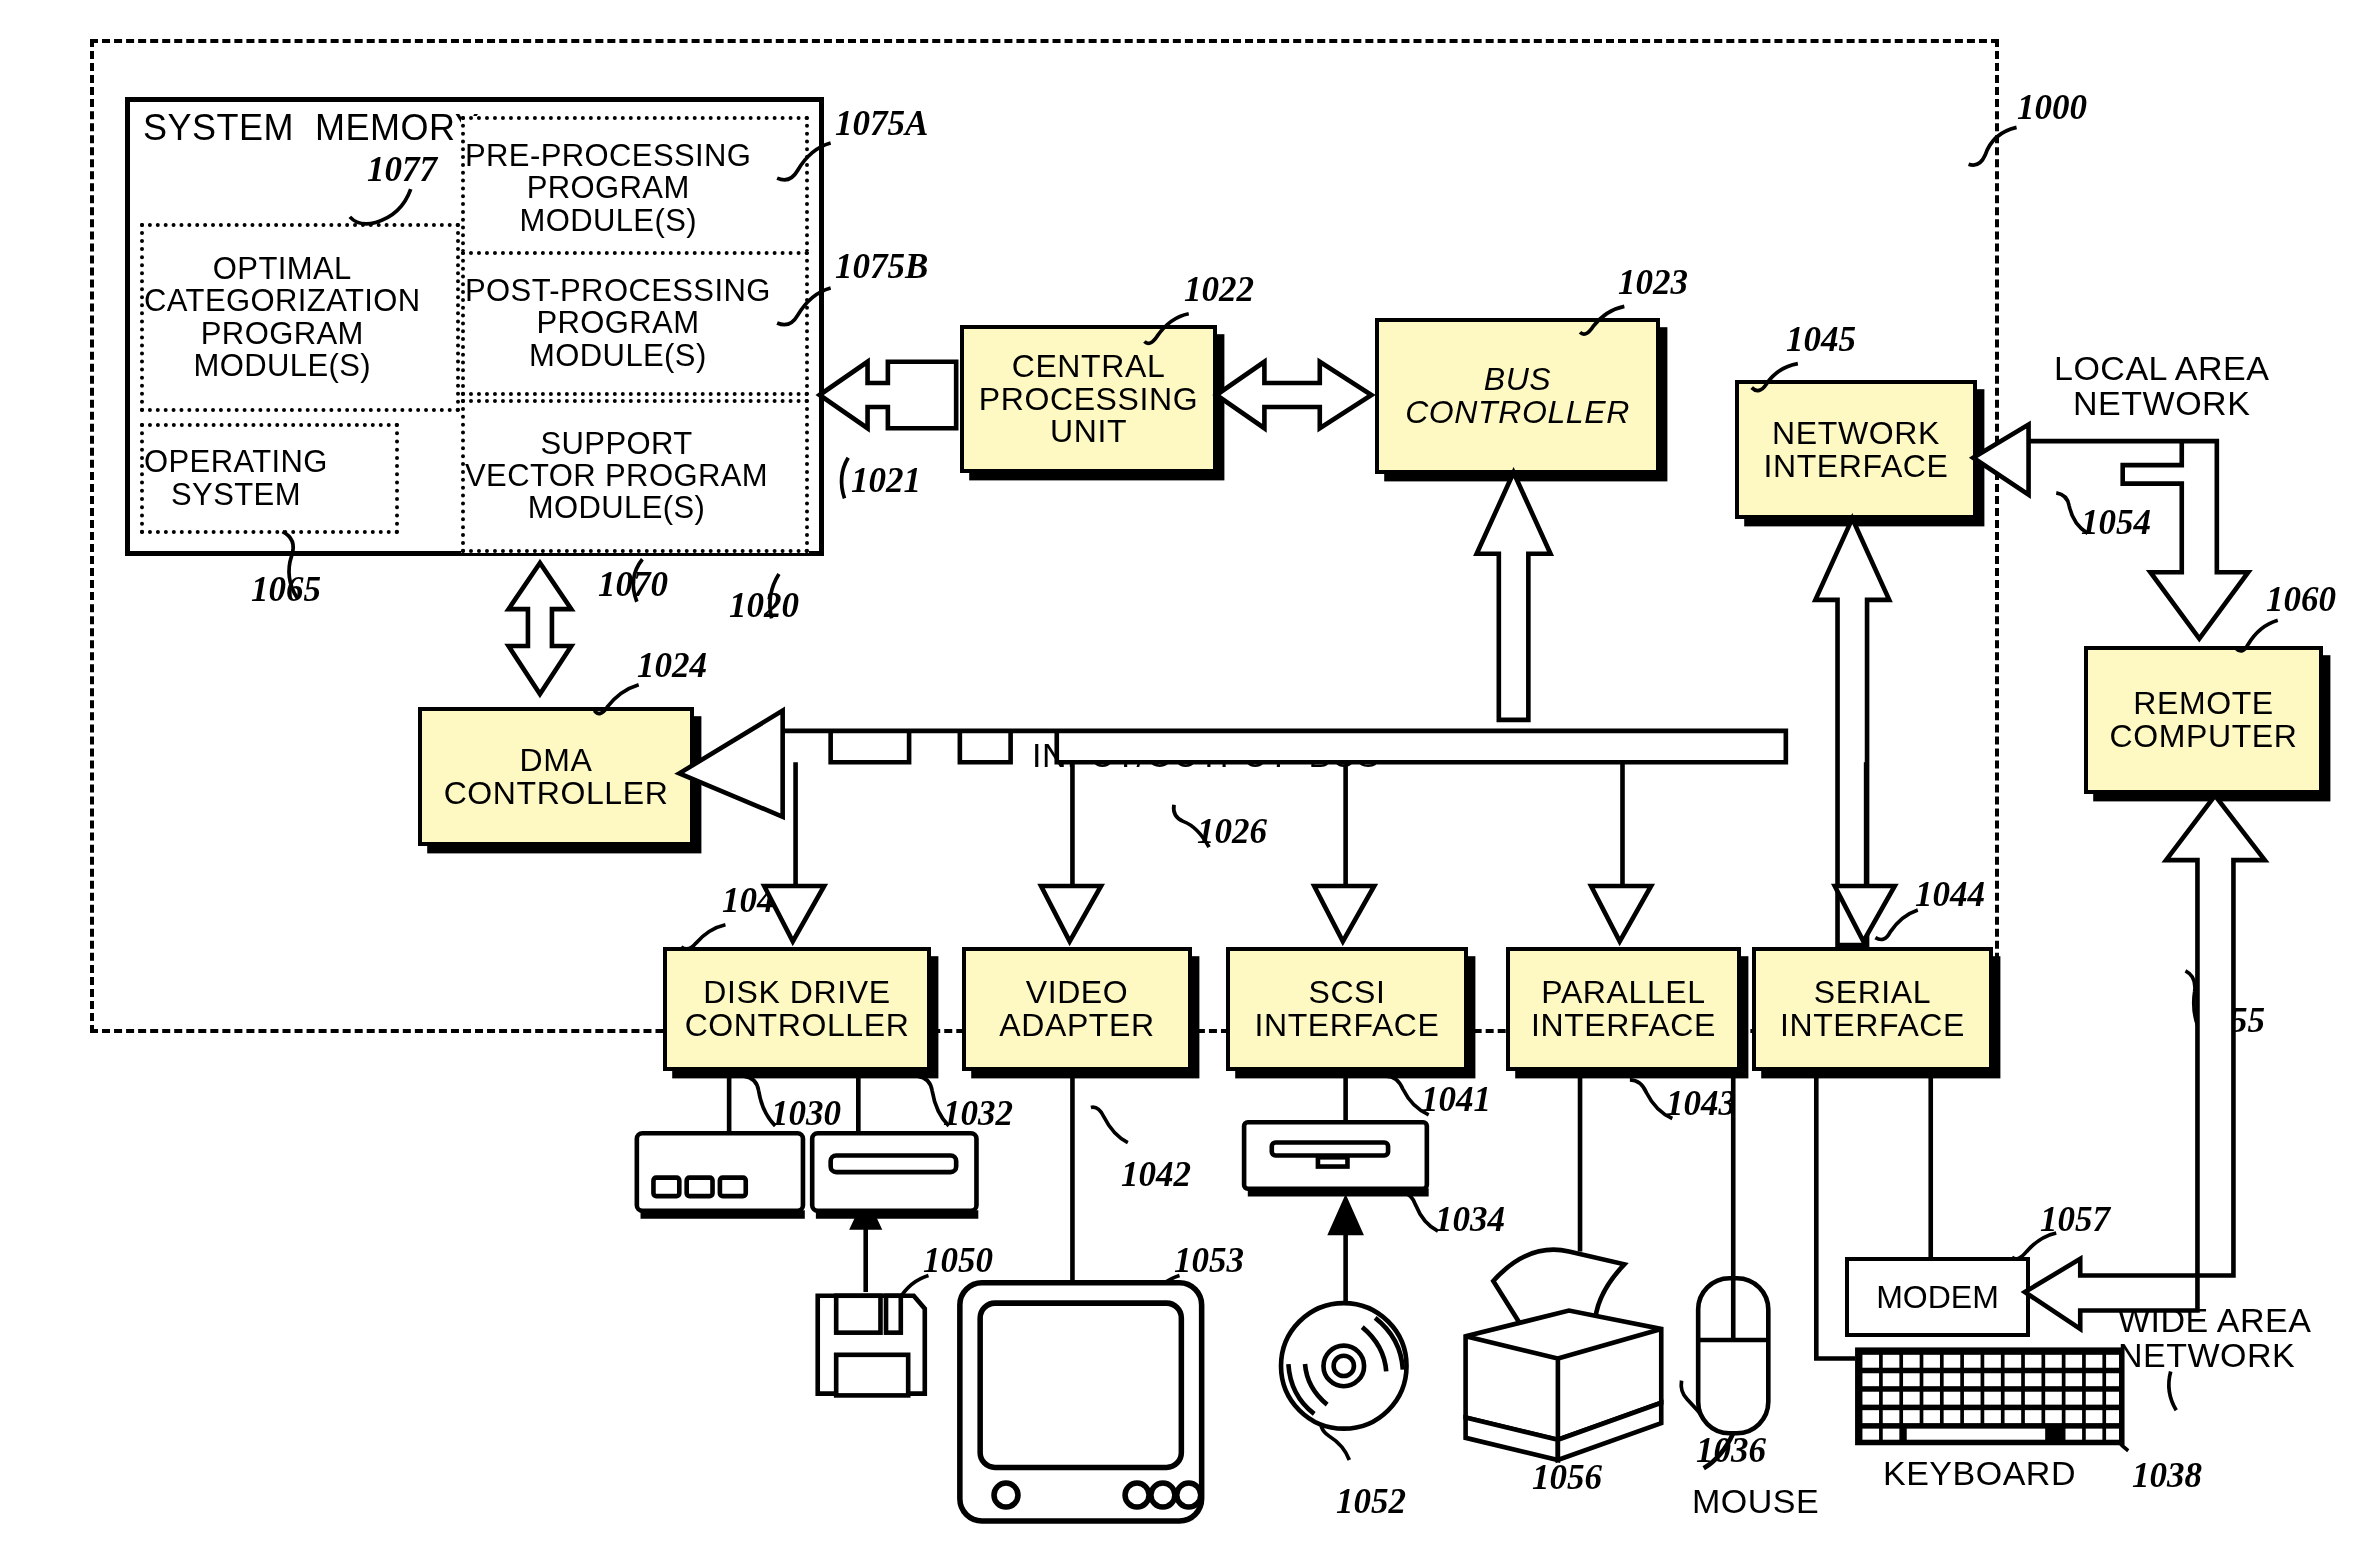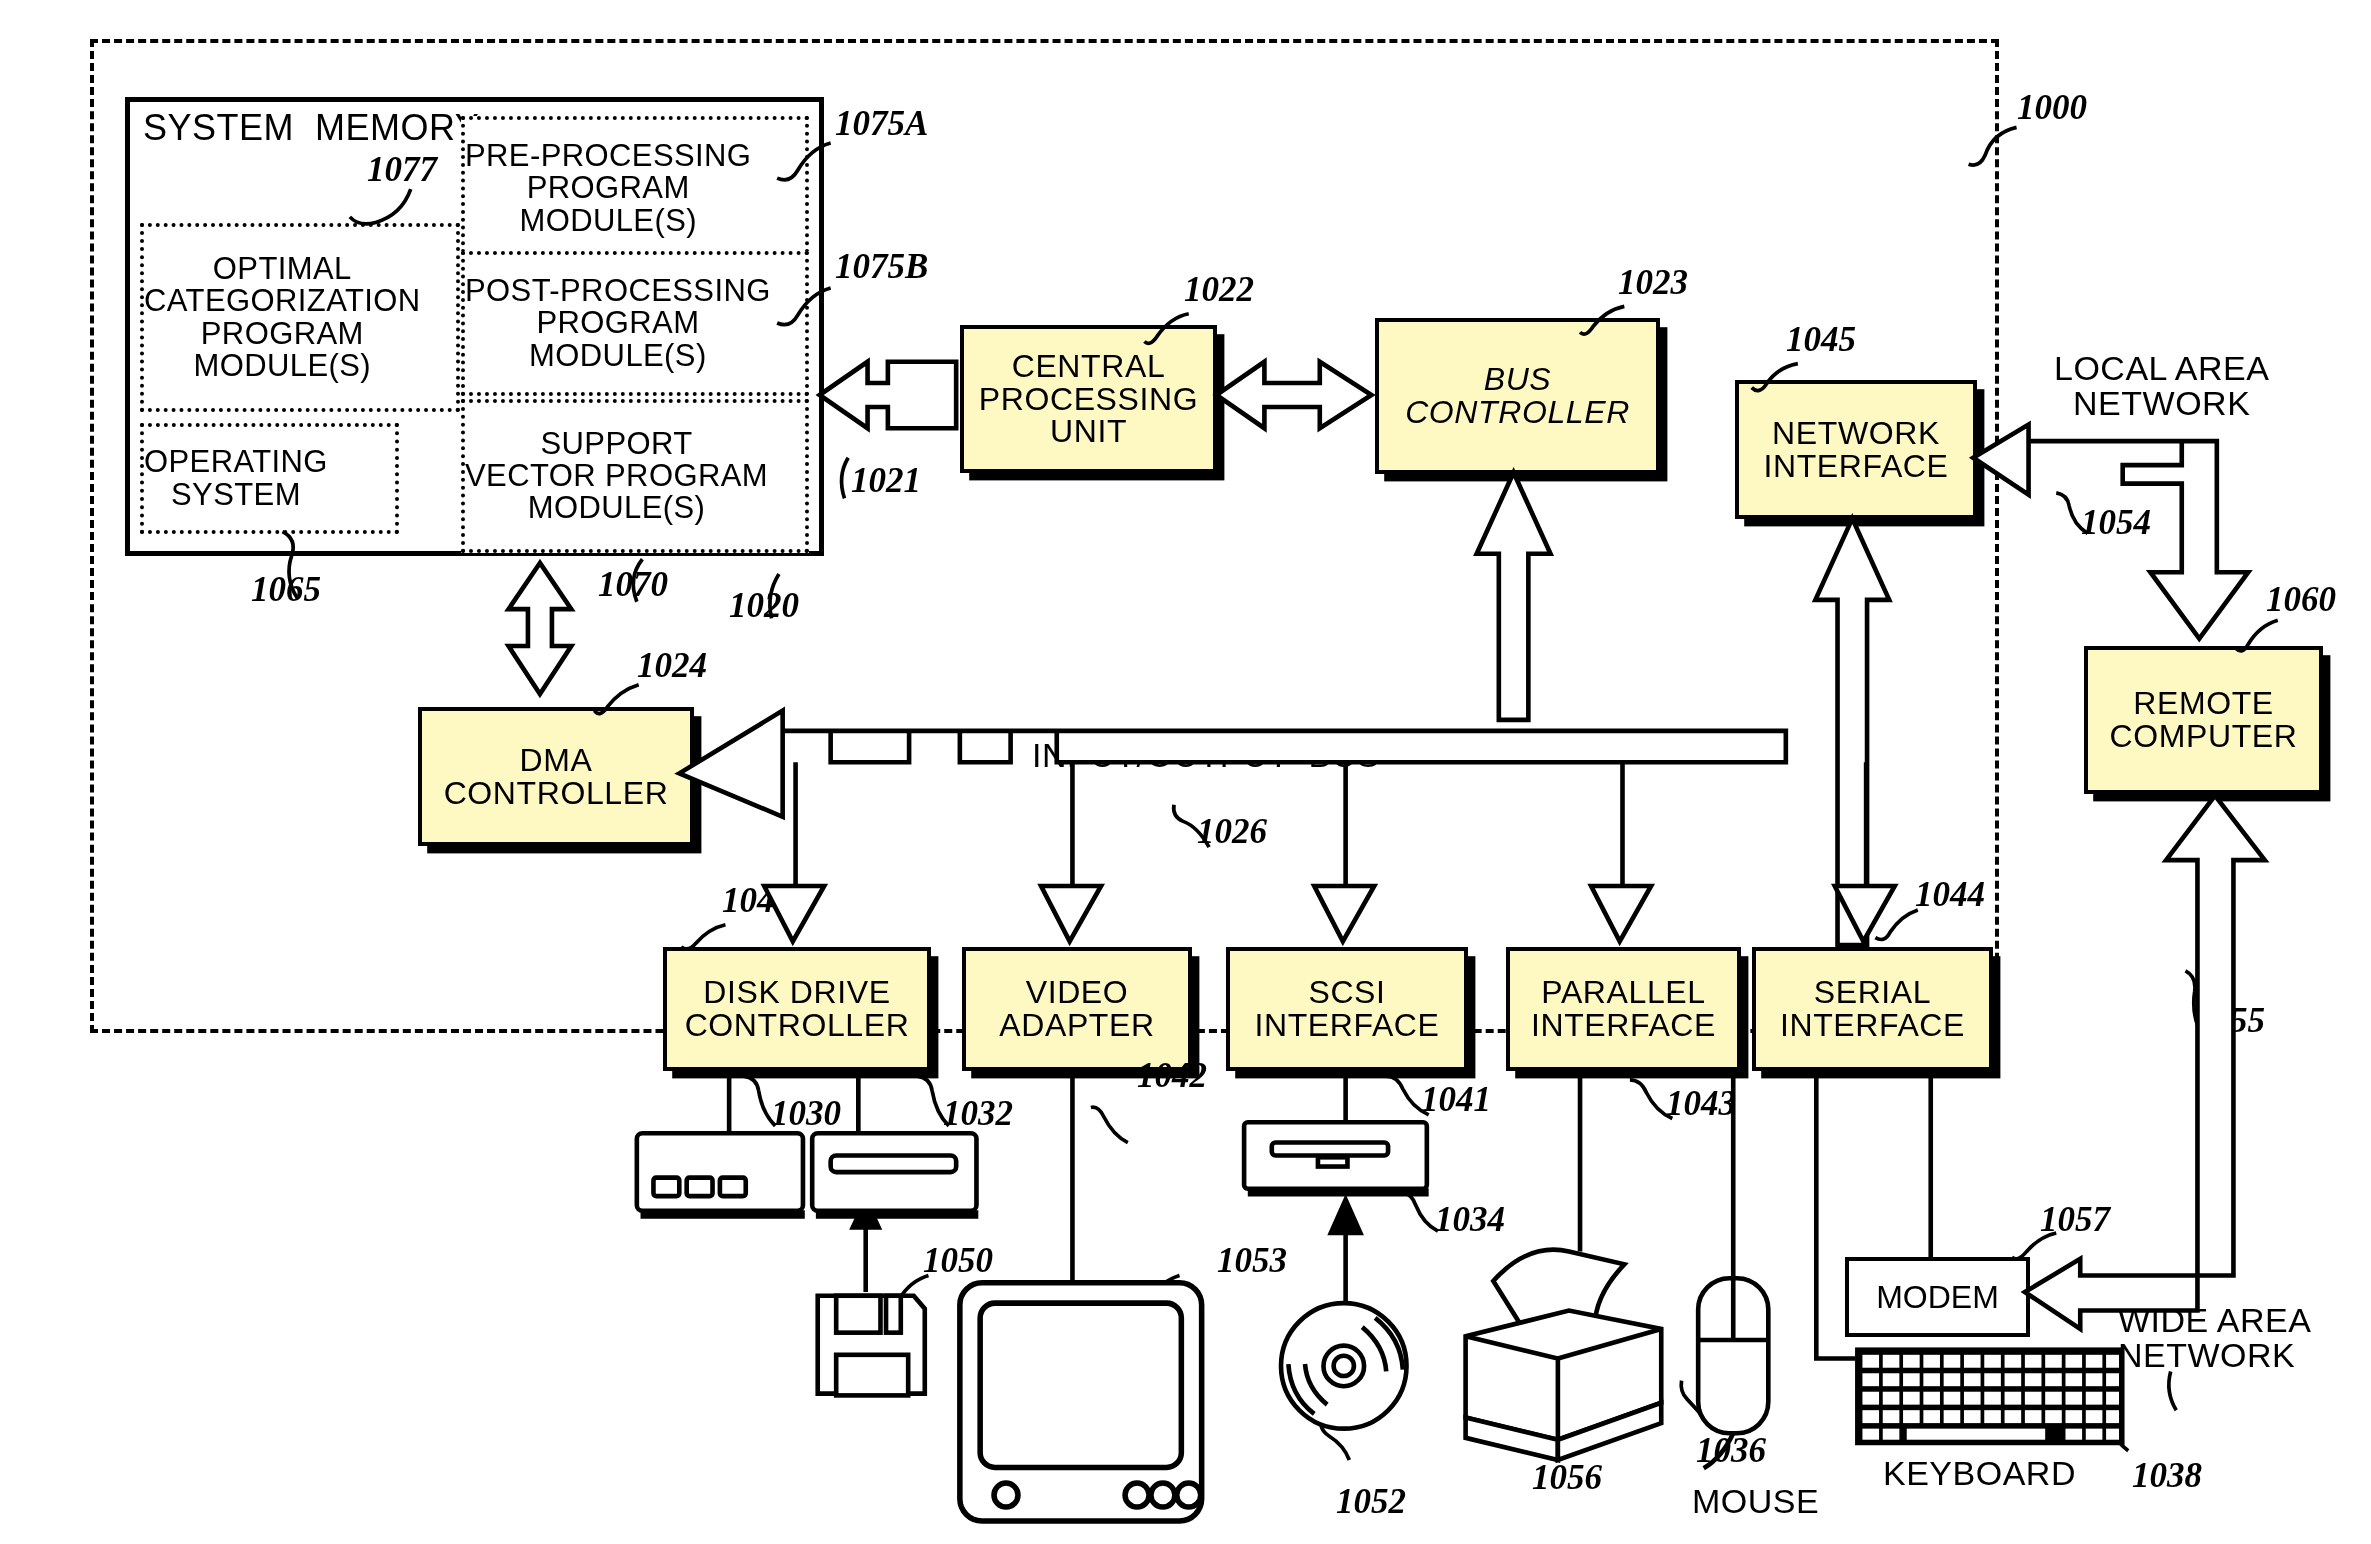--- a/index.html
+++ b/index.html
@@ -181,21 +181,21 @@
   <div class="box" style="left:663px; top:947px; width:260px; height:116px;">
     <div class="txt">DISK DRIVE
 CONTROLLER</div>
   </div>
   <div class="ref" style="left:722px; top:881px;">1040</div>
 
   <div class="box" style="left:962px; top:947px; width:222px; height:116px;">
     <div class="txt">VIDEO
 ADAPTER</div>
   </div>
-  <div class="ref" style="left:1121px; top:1056px;margin-left:16px;">1042</div>
+  <div class="ref" style="left:1121px; top:1155px;">1042</div>
 
   <div class="box" style="left:1226px; top:947px; width:234px; height:116px;">
     <div class="txt">SCSI
 INTERFACE</div>
   </div>
   <div class="ref" style="left:1421px; top:1080px;">1041</div>
 
   <div class="box" style="left:1506px; top:947px; width:227px; height:116px;">
     <div class="txt">PARALLEL
 INTERFACE</div>
@@ -214,21 +214,21 @@
   <div class="ref" style="left:2040px; top:1200px;">1057</div>
 
   <div class="lbl" style="left:2118px; top:1303px; font-size:34px;">WIDE AREA
 NETWORK</div>
 
   <div class="ref" style="left:771px; top:1094px;">1030</div>
   <div class="ref" style="left:943px; top:1094px;">1032</div>
   <div class="ref" style="left:923px; top:1241px;">1050</div>
   <div class="ref" style="left:1435px; top:1200px;">1034</div>
   <div class="ref" style="left:1336px; top:1467px;margin-top:15px;">1052</div>
-  <div class="ref" style="left:1174px; top:1241px;margin-left:43px;">1053</div>
+  <div class="ref" style="left:1174px; top:1241px;">1053</div>
   <div class="ref" style="left:1532px; top:1458px;">1056</div>
   <div class="ref" style="left:1696px; top:1431px;">1036</div>
   <div class="ref" style="left:2132px; top:1456px;">1038</div>
 
   <div class="lbl" style="left:1692px; top:1484px; font-size:34px;">MOUSE</div>
   <div class="lbl" style="left:1883px; top:1456px; font-size:34px;">KEYBOARD</div>
   <div class="lbl" style="left:1475px; top:1375px; font-size:37px;">PRINTER</div>
   <div class="lbl" style="left:967px; top:1375px; font-size:37px;">MONITOR</div>
 
   <svg class="ov" viewBox="0 0 2569 1673">

